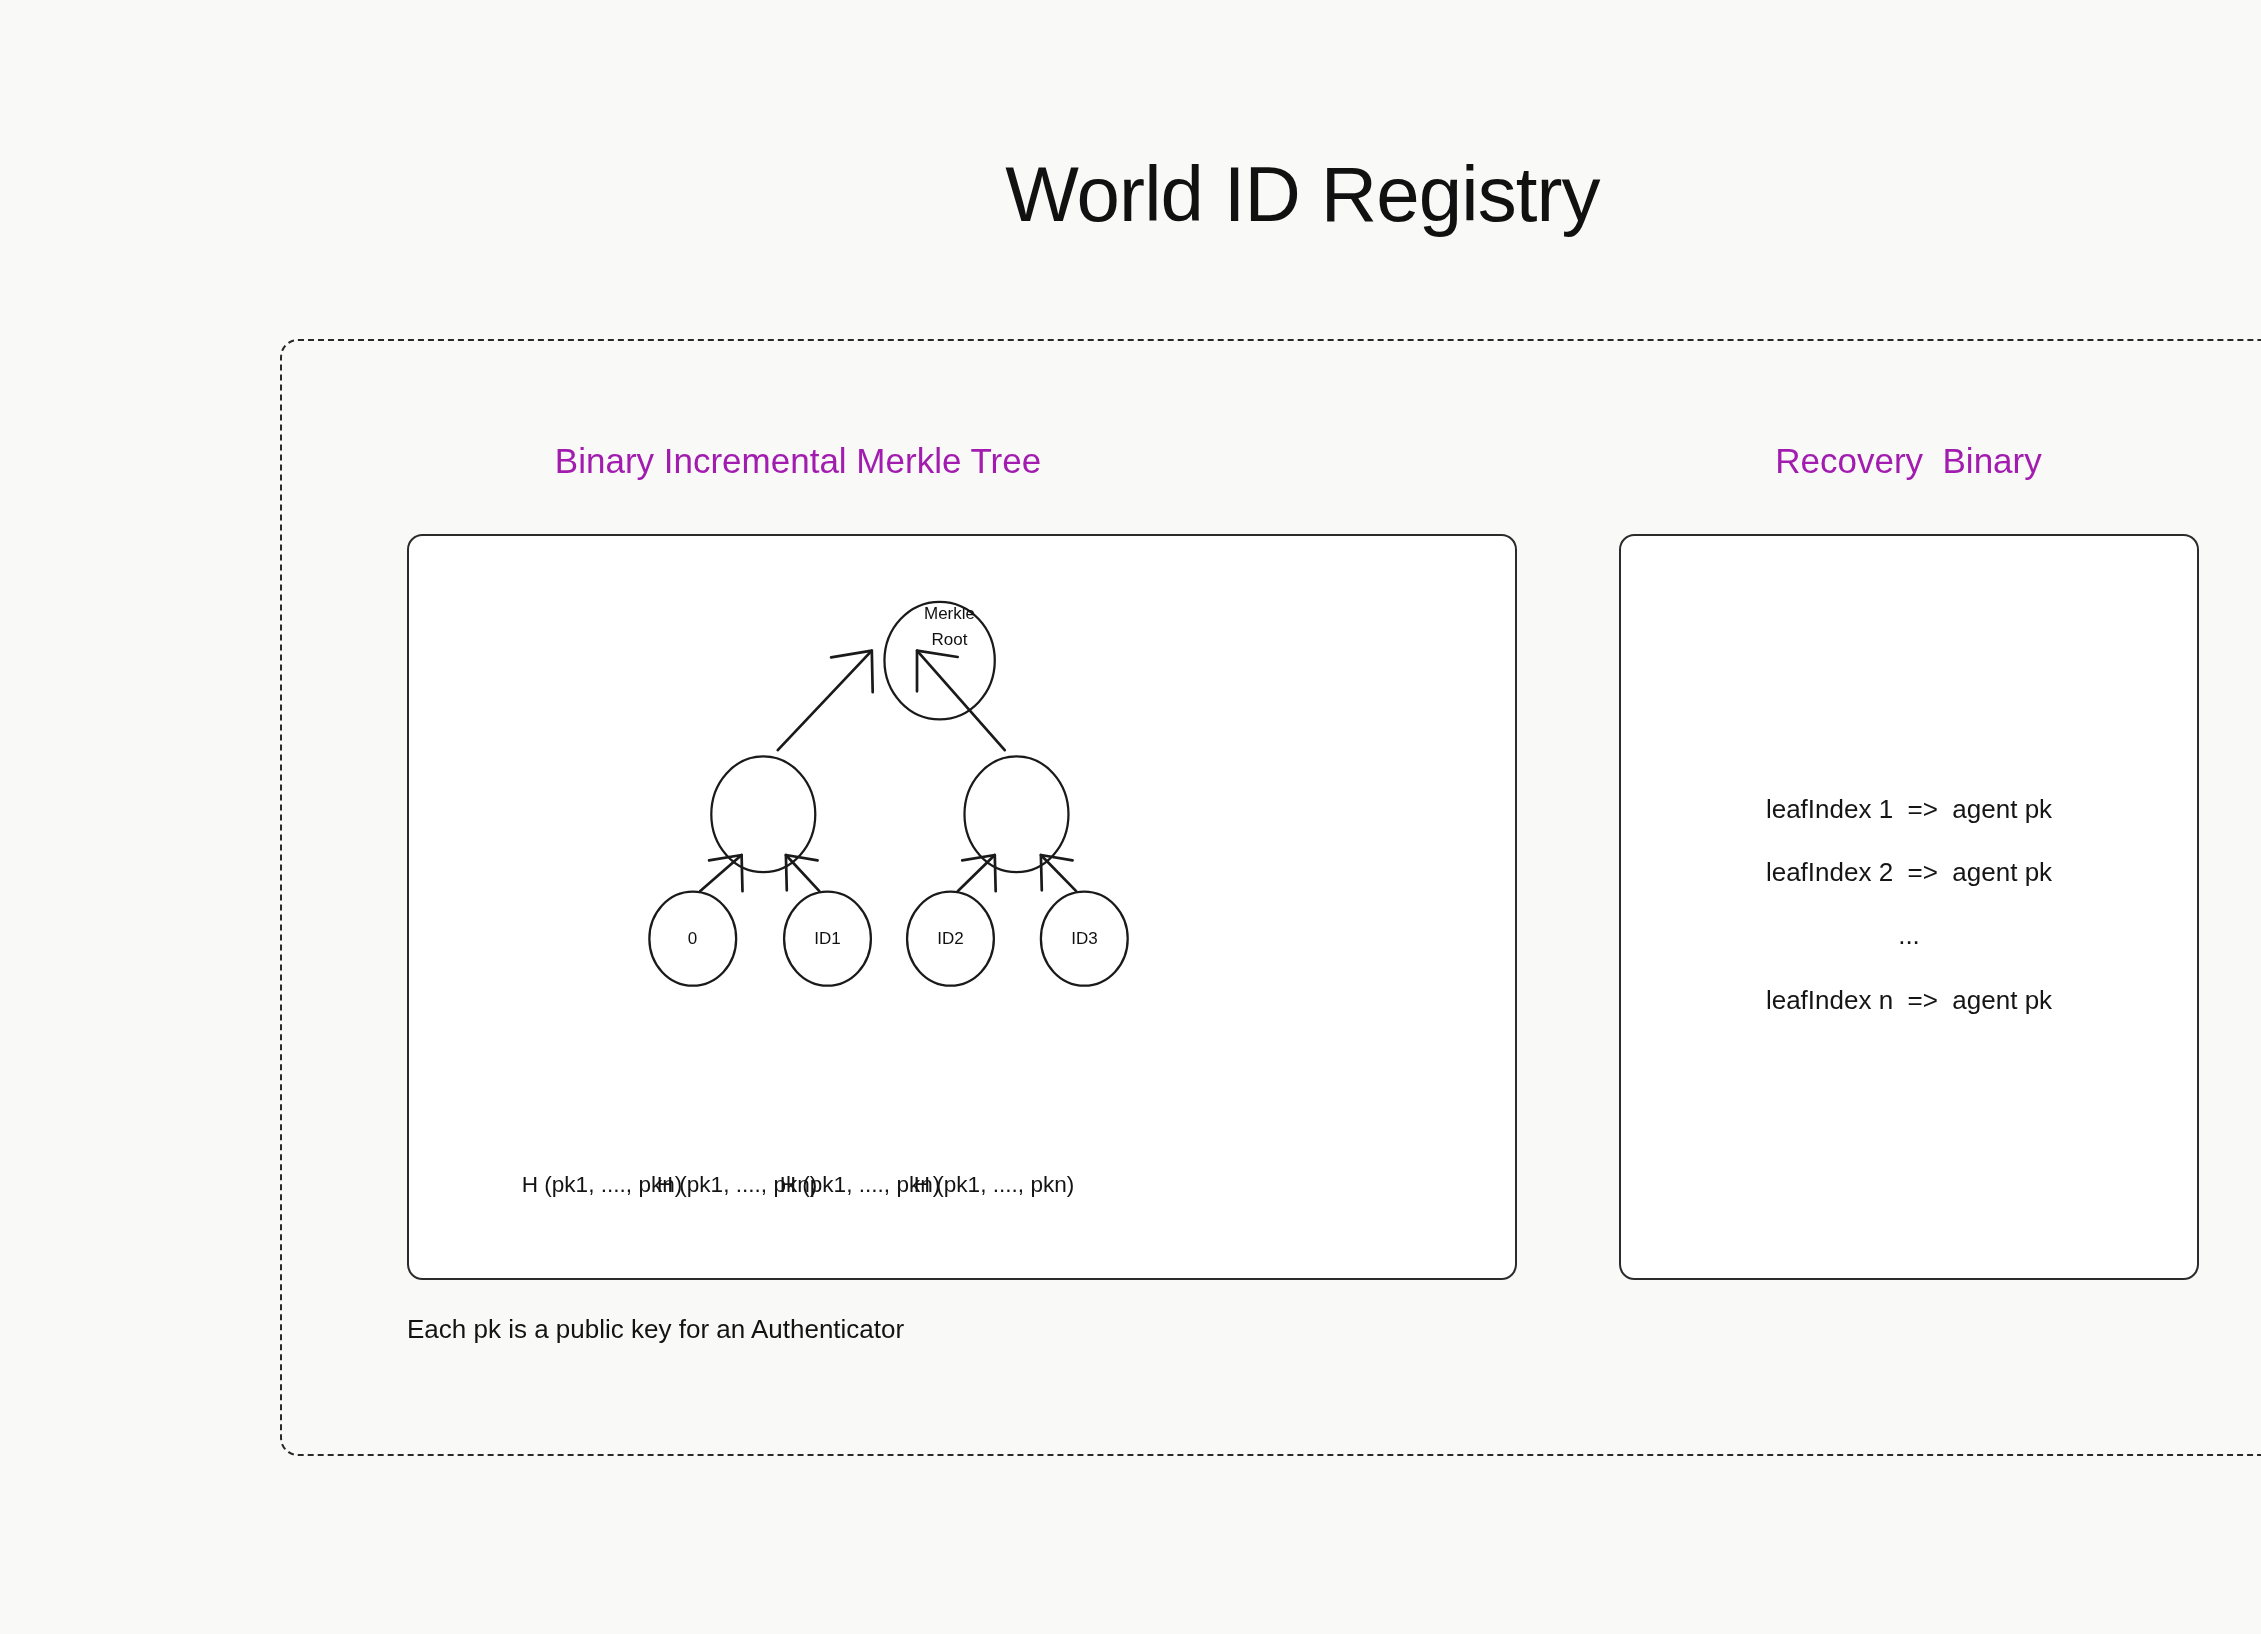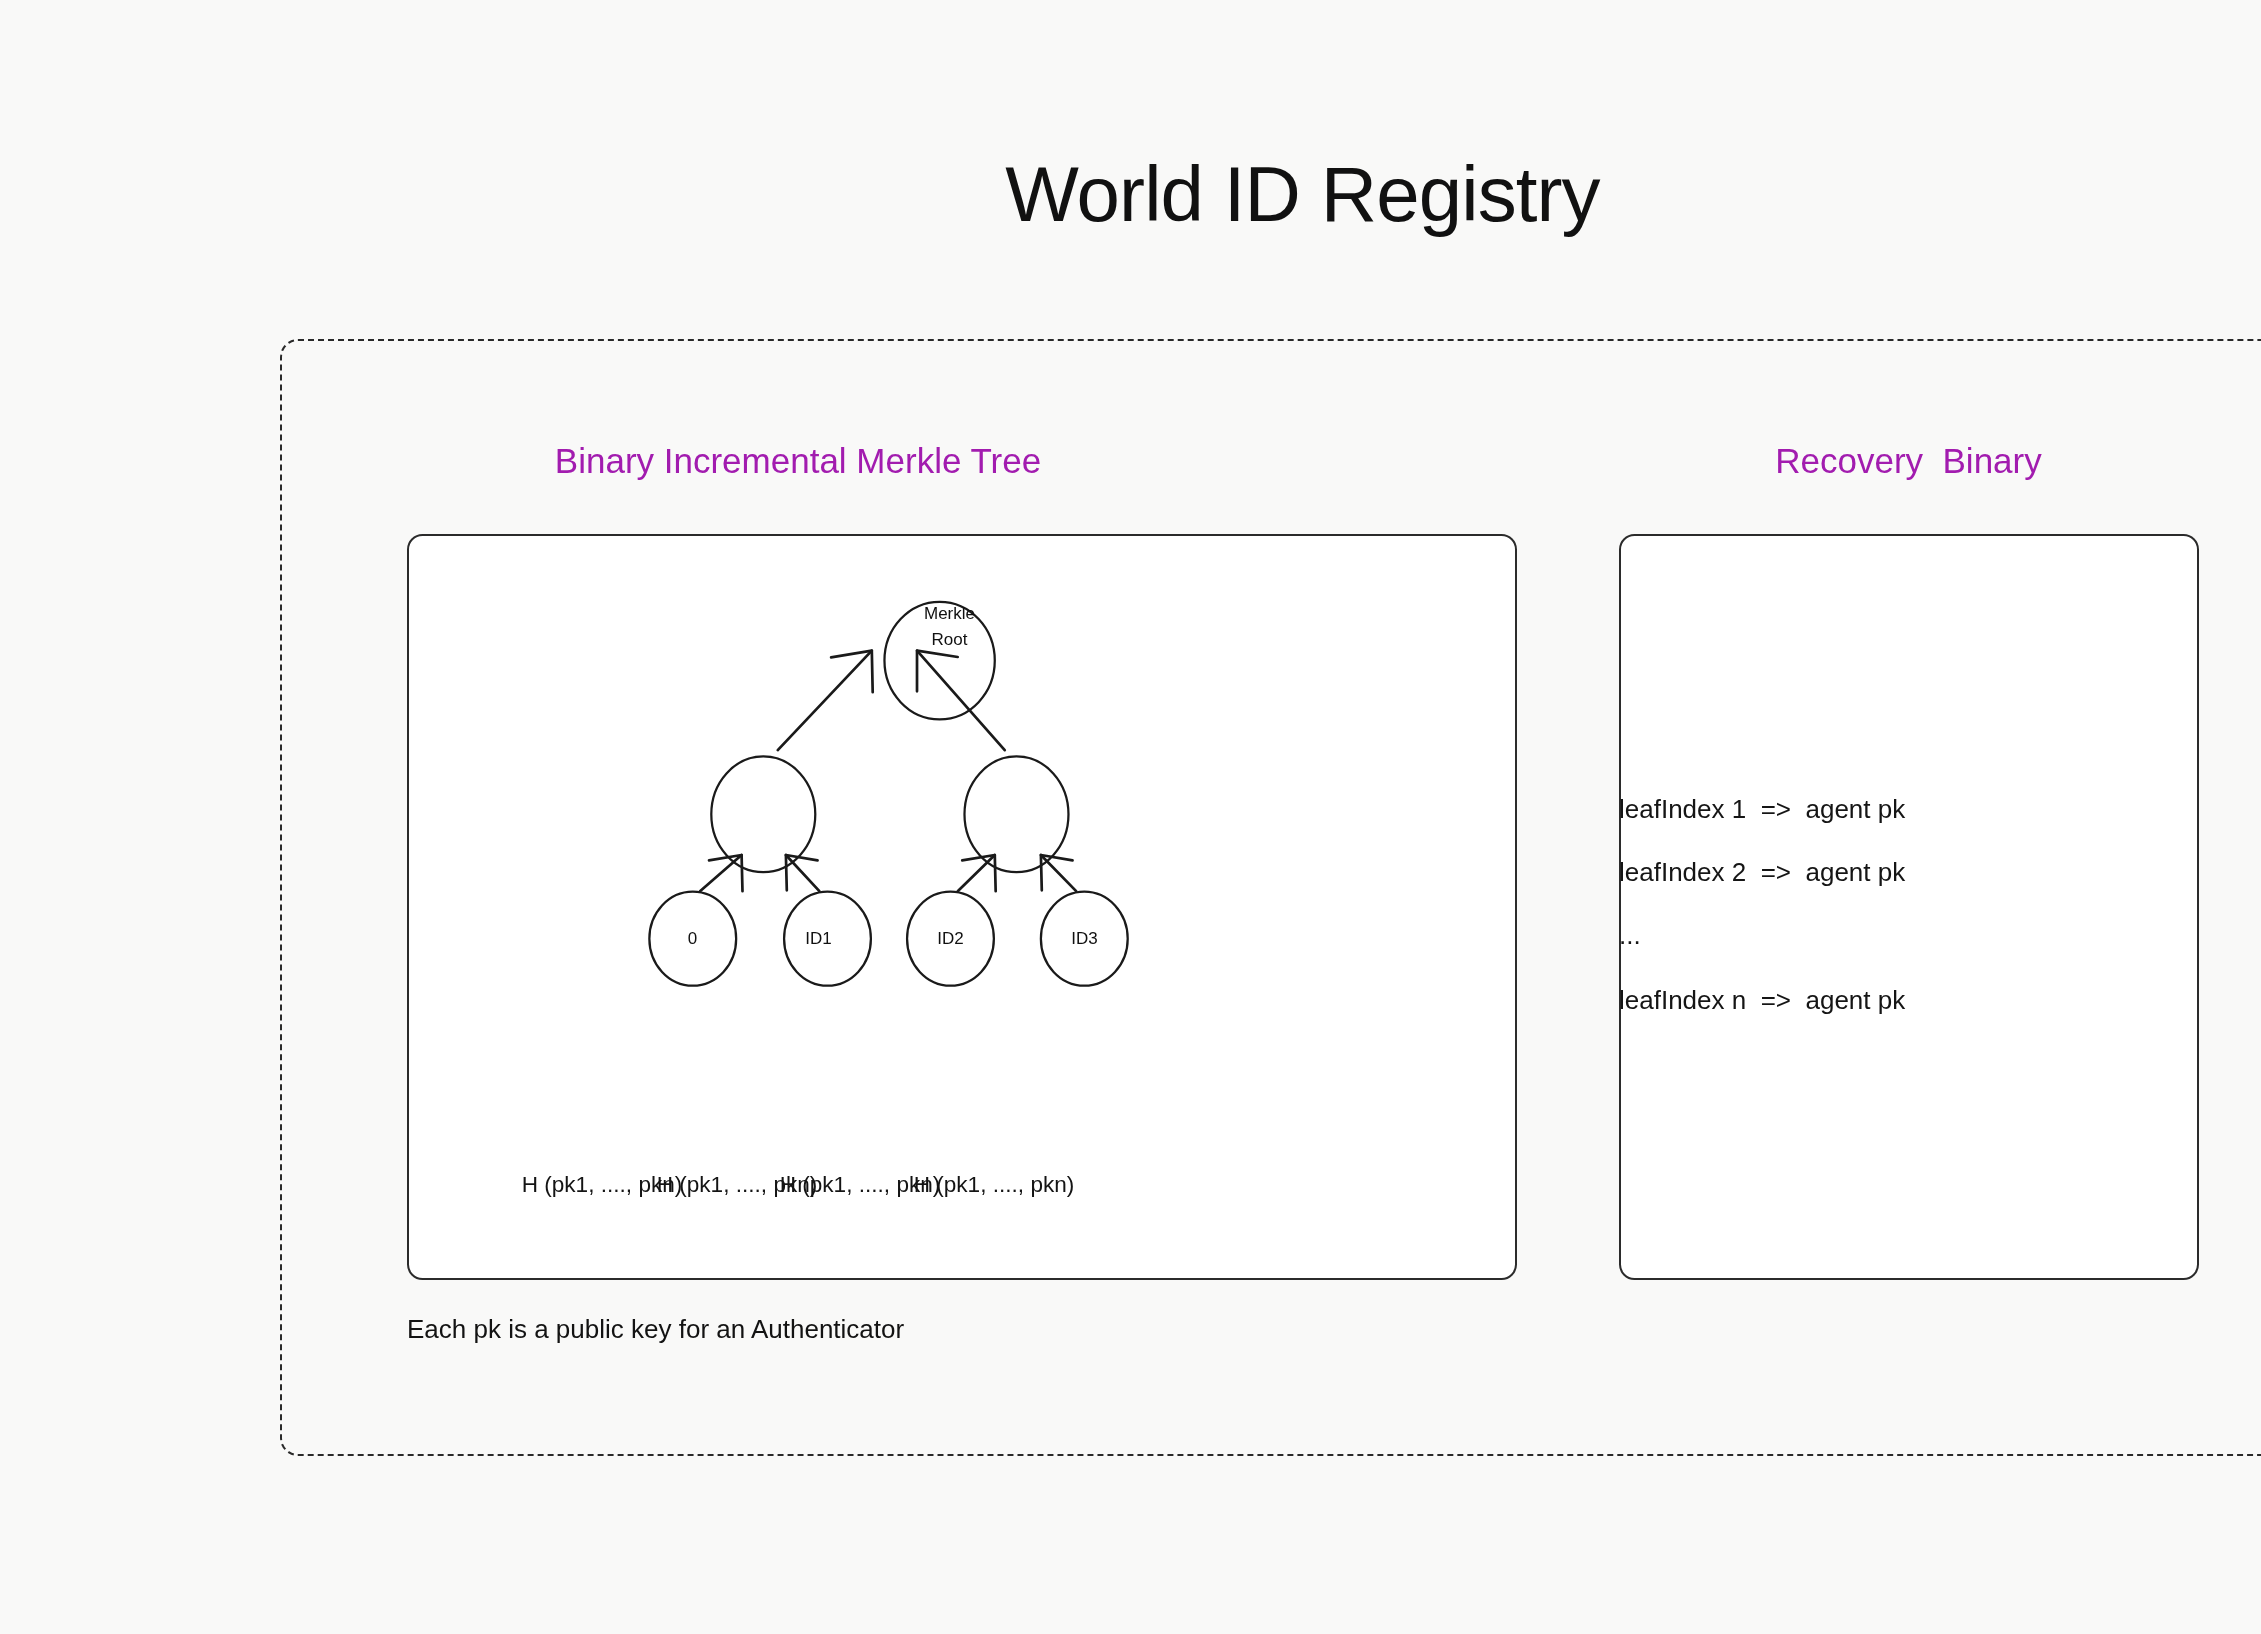--- a/index.html
+++ b/index.html
@@ -70,21 +70,21 @@
     position:absolute;
     text-align:center;
     font-size:22.6px;
     color:#141414;
     white-space:pre;
   }
   
   .agent-line{
     position:absolute;
     left:1619px; width:580px;
-    text-align:left;
+    text-align:center;
     font-size:26px;
     color:#151515;
     white-space:pre;
   }
   #agent-line-0{ top:794px; }
   #agent-line-1{ top:857px; }
   #agent-ellipsis{ top:920px; }
   #agent-line-2{ top:985px; }
 
   #footnote{
@@ -142,21 +142,21 @@
 
     <path d="M 1480 790 L 1402 710"></path>
     <path d="M 1402 710 L 1404 788 M 1402 710 L 1472 722"></path>
   </g>
 </svg>
 
 <div class="node-label" style="left:859px; top:601px; width:181px;">Merkle</div>
 <div class="node-label" style="left:859px; top:627px; width:181px;">Root</div>
 
 <div class="node-label" style="left:602px; top:926px; width:181px;">0</div>
-<div class="node-label" style="left:700px; top:926px; width:181px;padding-left:28px;">ID1</div>
+<div class="node-label" style="left:737px; top:926px; width:181px;">ID1</div>
 <div class="node-label" style="left:860px; top:926px; width:181px;text-align:center;">ID2</div>
 <div class="node-label" style="left:994px; top:926px; width:181px;">ID3</div>
 
 <div class="leaf-hash" style="left:478px; top:1172px; width:248px;">H (pk1, ...., pkn)</div>
 <div class="leaf-hash" style="left:613px; top:1172px; width:248px;">H (pk1, ...., pkn)</div>
 <div class="leaf-hash" style="left:736px; top:1172px; width:248px;">H (pk1, ...., pkn)</div>
 <div class="leaf-hash" style="left:870px; top:1172px; width:248px;">H (pk1, ...., pkn)</div>
 
 <div class="agent-line" id="agent-line-0">leafIndex 1  =&gt;  agent pk</div>
 <div class="agent-line" id="agent-line-1">leafIndex 2  =&gt;  agent pk</div>

